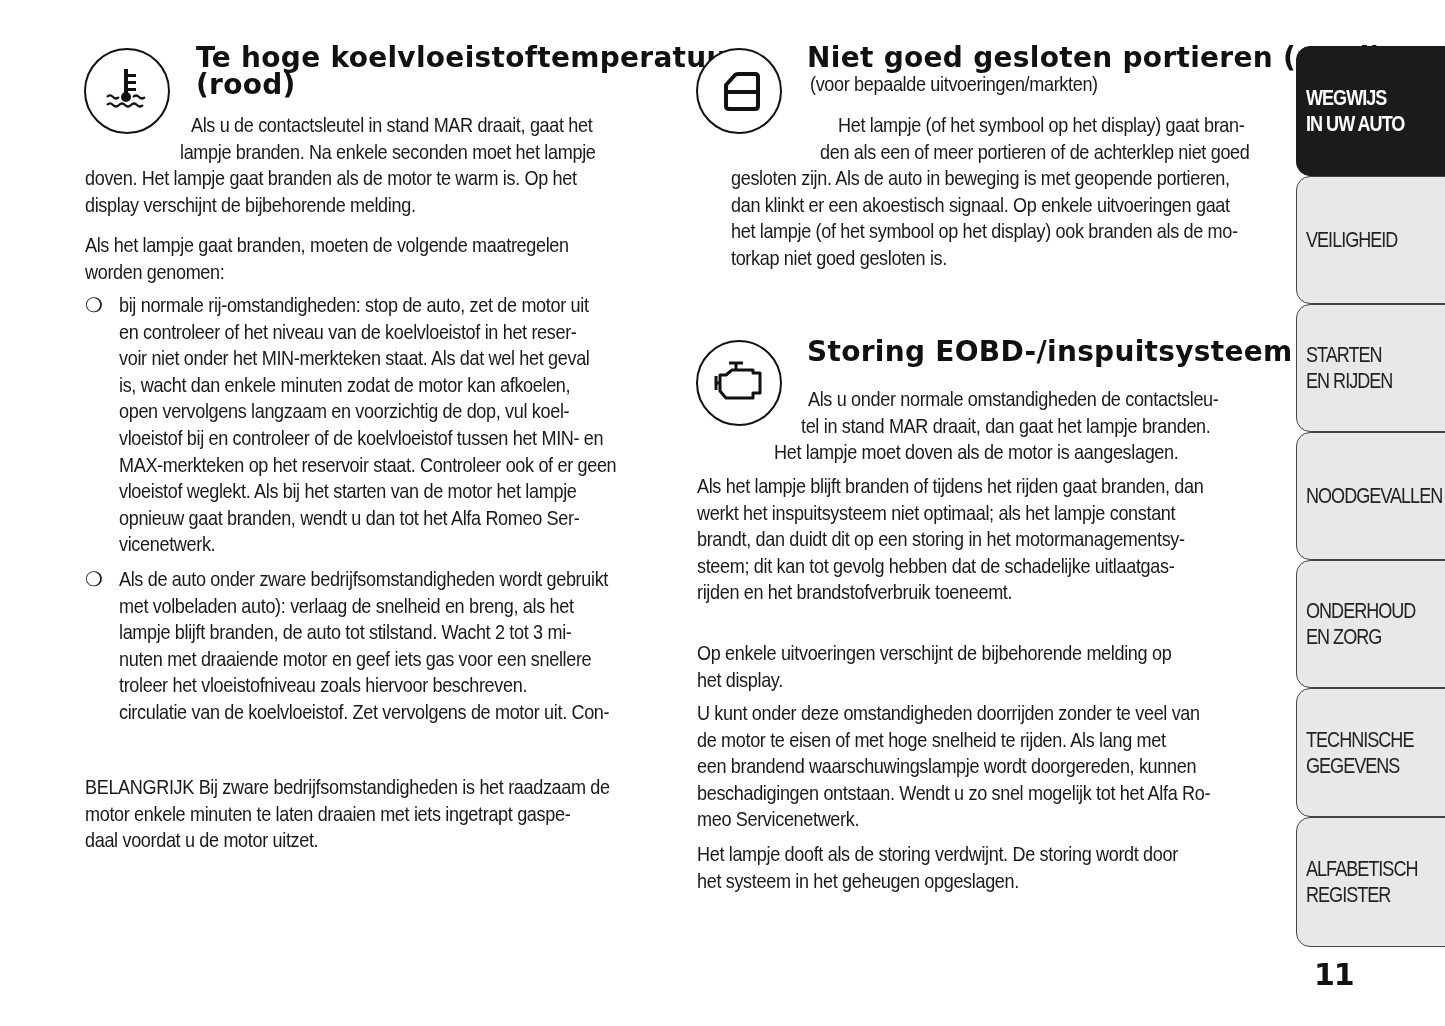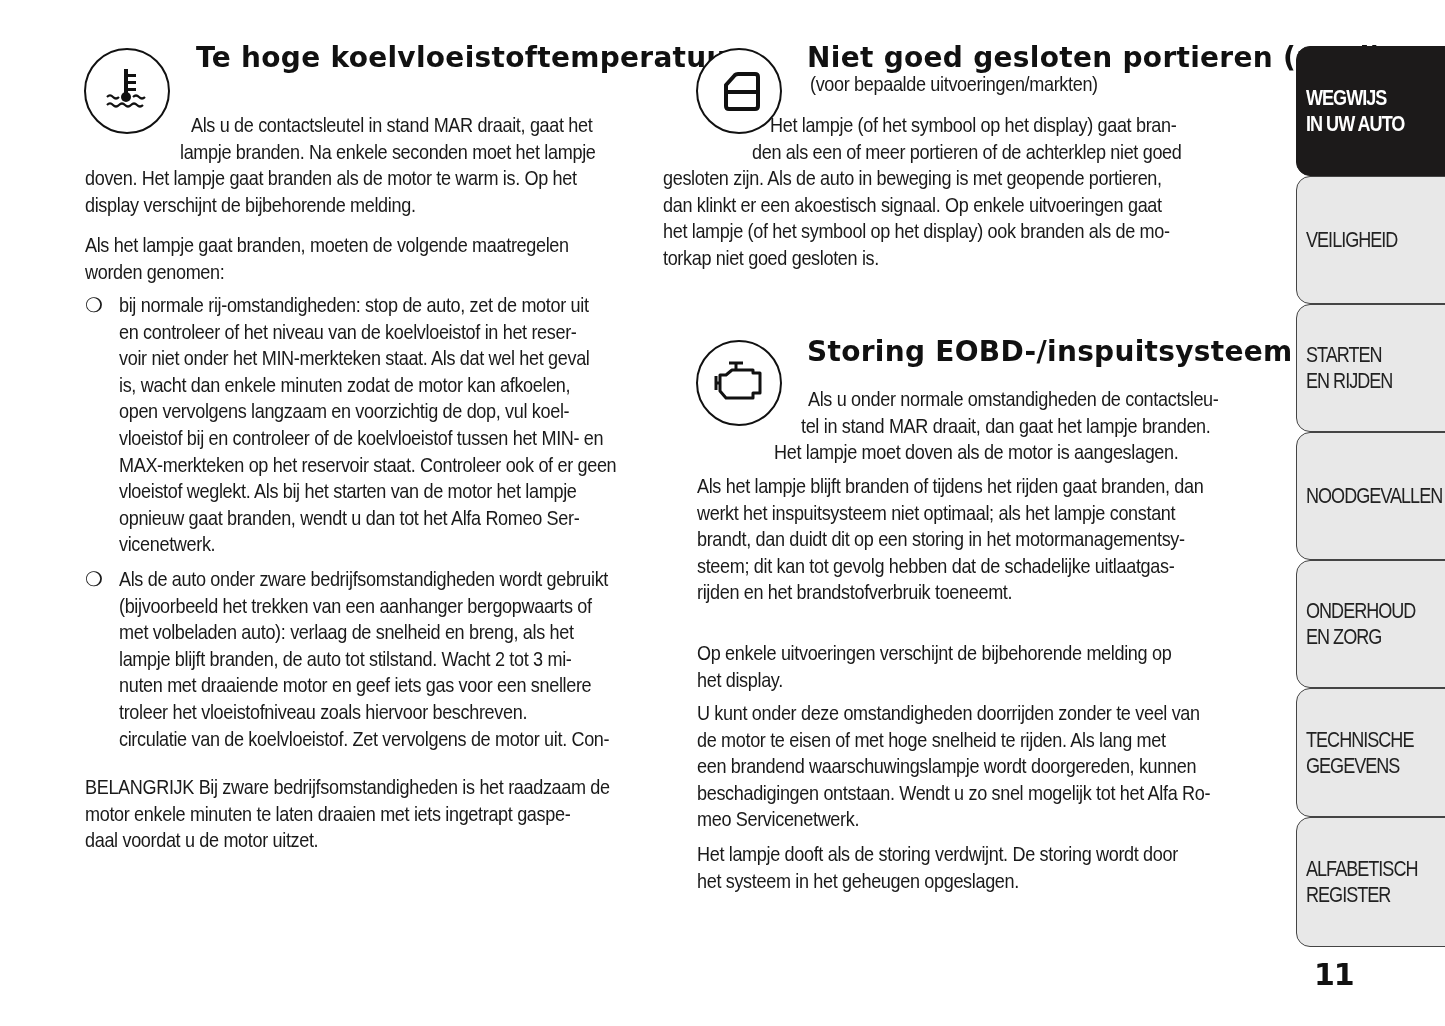--- a/index.html
+++ b/index.html
@@ -35,20 +35,21 @@
     <rect x="31" y="27" width="8" height="3" fill="#111"></rect>
     <circle cx="29" cy="36" r="5" fill="#111"></circle>
     <path d="M10 36 q3 -3 6 0 t6 0" stroke="#111" stroke-width="2.2" fill="none"></path>
     <path d="M36 36 q3 -3 6 0 t6 0" stroke="#111" stroke-width="2.2" fill="none"></path>
     <path d="M10 44 q3 -3 6 0 t6 0 t6 0 t6 0 t6 0 t6 0" stroke="#111" stroke-width="2.2" fill="none"></path>
   </svg>
 </div>
 
 <div class="col title" style="left:196px;top:44px;">
   <span class="line">Te hoge koelvloeistoftemperatuur</span>
+  <span class="line">(rood)</span>
 </div>
 
 <div class="col txt" style="left:85px;top:112px;width:578px;">
   <span class="line" style="padding-left:106px;"><span class="narrow">Als u de contactsleutel in stand MAR draait, gaat het</span></span>
   <span class="line" style="padding-left:90px;text-align:right;"><span class="narrow">lampje branden. Na enkele seconden moet het lampje</span></span>
   <span class="line"><span class="narrow">doven. Het lampje gaat branden als de motor te warm is. Op het</span></span>
   <span class="line"><span class="narrow">display verschijnt de bijbehorende melding.</span></span>
 </div>
 
 <div class="col txt" style="left:85px;top:232px;width:578px;">
@@ -69,21 +70,20 @@
     <span class="line"><span class="narrow">vloeistof weglekt. Als bij het starten van de motor het lampje</span></span>
     <span class="line"><span class="narrow">opnieuw gaat branden, wendt u dan tot het Alfa Romeo Ser-</span></span>
     <span class="line"><span class="narrow">vicenetwerk.</span></span>
   </div>
 </div>
 
 <div class="col txt" style="left:85px;top:566px;width:578px;">
   <span class="bullet">❍</span>
   <div style="padding-left:34px;">
     <span class="line"><span class="narrow">Als de auto onder zware bedrijfsomstandigheden wordt gebruikt</span></span>
-    <span class="line"><span class="narrow">(bijvoorbeeld het trekken van een aanhanger bergopwaarts of</span></span>
     <span class="line"><span class="narrow">met volbeladen auto): verlaag de snelheid en breng, als het</span></span>
     <span class="line"><span class="narrow">lampje blijft branden, de auto tot stilstand. Wacht 2 tot 3 mi-</span></span>
     <span class="line"><span class="narrow">nuten met draaiende motor en geef iets gas voor een snellere</span></span>
     <span class="line"><span class="narrow">troleer het vloeistofniveau zoals hiervoor beschreven.</span></span>
     <span class="line"><span class="narrow">circulatie van de koelvloeistof. Zet vervolgens de motor uit. Con-</span></span>
   </div>
 </div>
 
 <div class="col txt" style="left:85px;top:774px;width:578px;">
   <span class="line"><span class="narrow">BELANGRIJK Bij zware bedrijfsomstandigheden is het raadzaam de</span></span>
@@ -96,21 +96,21 @@
     <path d="M17 24 L26 14 Q27 13 29 13 L46 13 Q49 13 49 16 L49 45 Q49 48 46 48 L20 48 Q17 48 17 45 Z" stroke="#111" stroke-width="4" fill="none" stroke-linejoin="round"></path>
     <line x1="17" y1="31" x2="49" y2="31" stroke="#111" stroke-width="4"></line>
   </svg>
 </div>
 
 <div class="col title" style="left:807px;top:44px;">Niet goed gesloten portieren (rood)</div>
 <div class="col txt" style="left:810px;top:71px;">
   <span class="line"><span class="narrow">(voor bepaalde uitvoeringen/markten)</span></span>
 </div>
 
-<div class="col txt" style="left:663px;top:112px;width:578px;">
+<div class="col txt" style="left:731px;top:112px;width:578px;">
   <span class="line" style="padding-left:107px;"><span class="narrow">Het lampje (of het symbool op het display) gaat bran-</span></span>
   <span class="line" style="padding-left:89px;"><span class="narrow">den als een of meer portieren of de achterklep niet goed</span></span>
   <span class="line"><span class="narrow">gesloten zijn. Als de auto in beweging is met geopende portieren,</span></span>
   <span class="line"><span class="narrow">dan klinkt er een akoestisch signaal. Op enkele uitvoeringen gaat</span></span>
   <span class="line"><span class="narrow">het lampje (of het symbool op het display) ook branden als de mo-</span></span>
   <span class="line"><span class="narrow">torkap niet goed gesloten is.</span></span>
 </div>
 
 <div class="icon-circle" style="left:696px;top:340px;">
   <svg width="62" height="50" viewBox="0 0 62 50">

